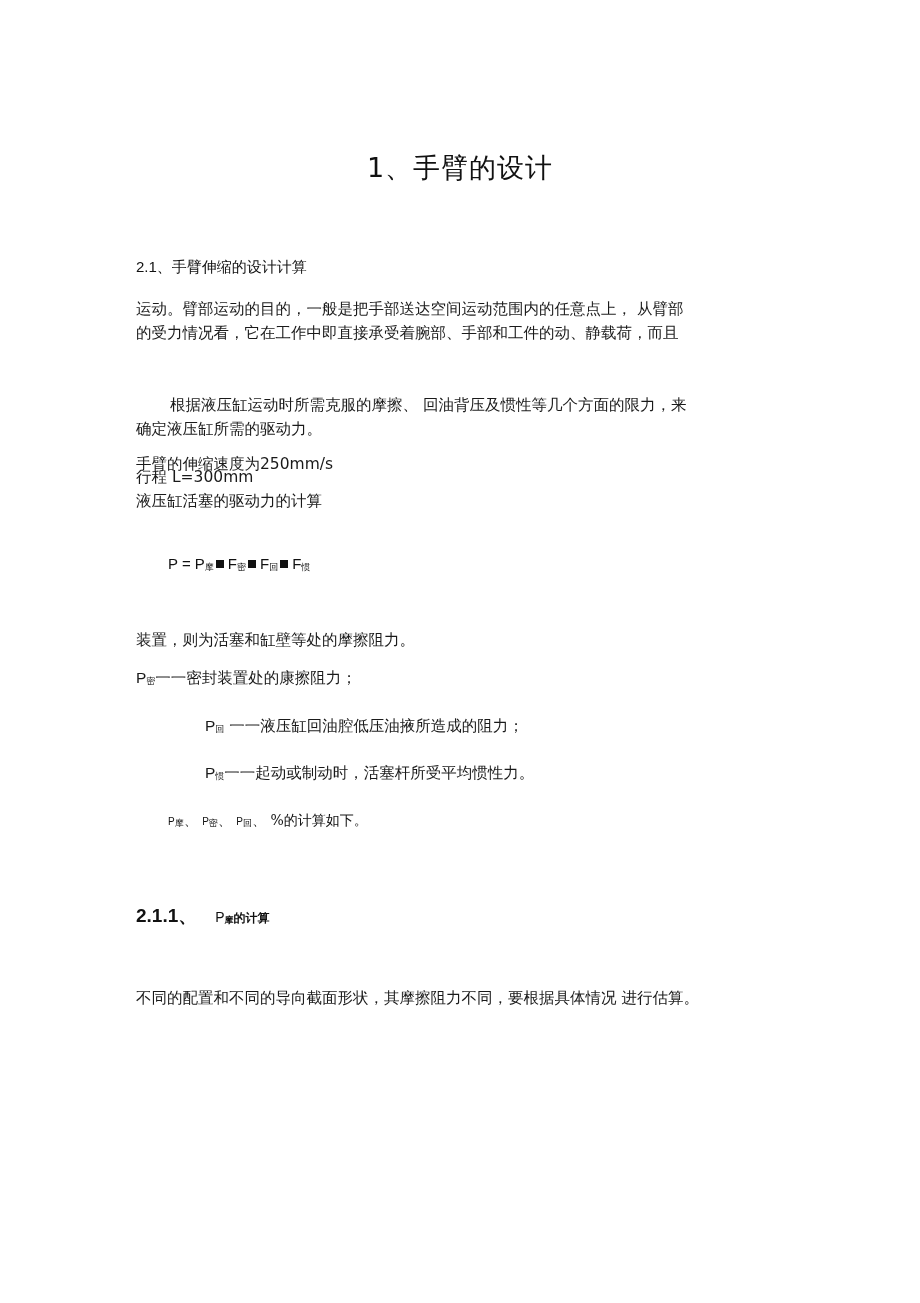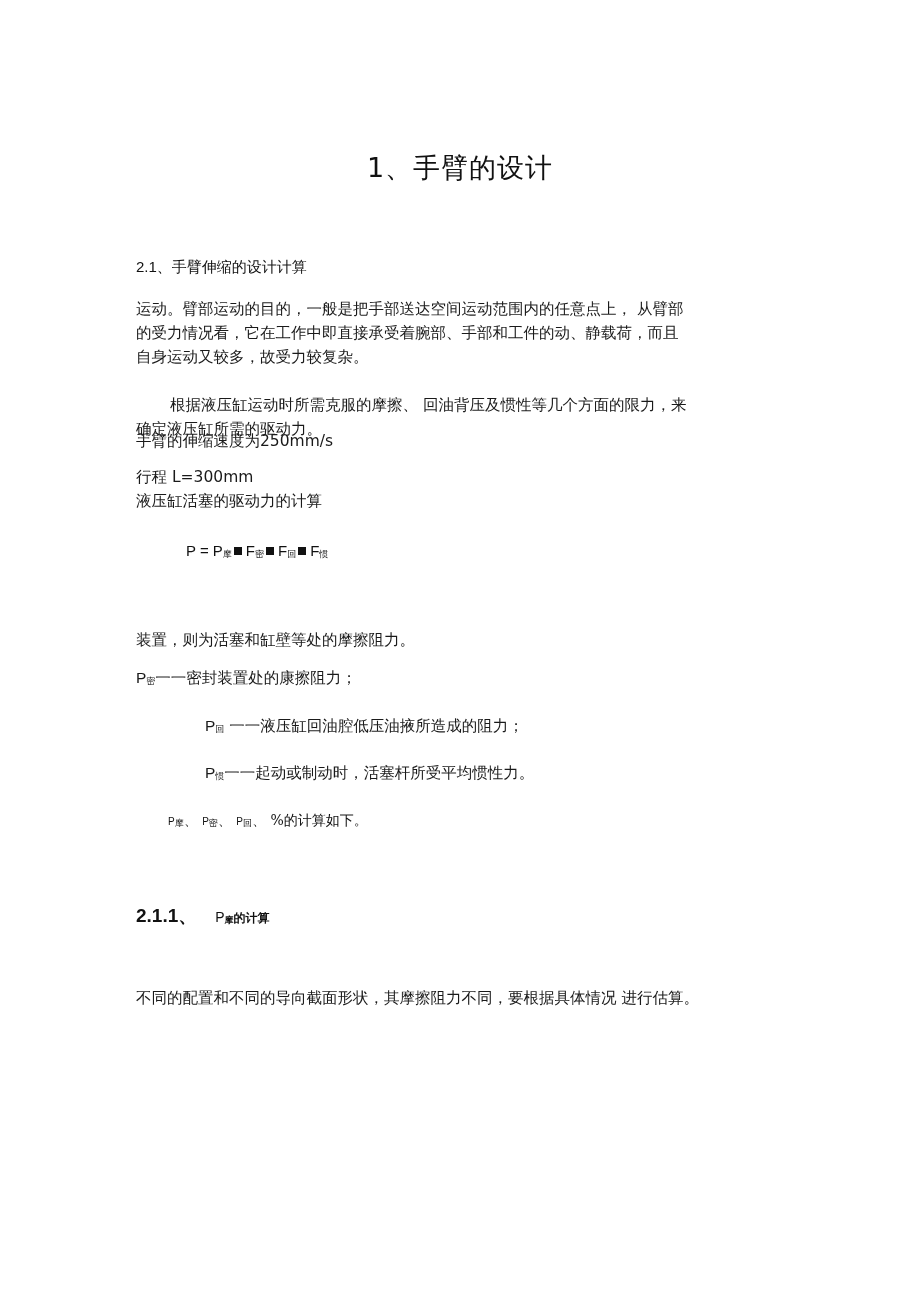--- a/index.html
+++ b/index.html
@@ -22,33 +22,32 @@
 
 <div class="page">
 
   <div class="abs title">1、手臂的设计</div>
 
   <div class="abs h2">2.1、手臂伸缩的设计计算</div>
 
   <div class="abs body serif" style="left:136px; top:297px;">
     <div>运动。臂部运动的目的，一般是把手部送达空间运动范围内的任意点上，  从臂部</div>
     <div>的受力情况看，它在工作中即直接承受着腕部、手部和工件的动、静载荷，而且</div>
-    <div>自身运动又较多，故受力较复杂。</div>
   </div>
 
   <div class="abs body serif" style="left:136px; top:393px;">
     <div style="padding-left:34px;">根据液压缸运动时所需克服的摩擦、   回油背压及惯性等几个方面的限力，来</div>
     <div>确定液压缸所需的驱动力。</div>
   </div>
 
-  <div class="abs body" style="left:136px; top:429px;">手臂的伸缩速度为250mm/s</div>
+  <div class="abs body" style="left:136px; top:452px;">手臂的伸缩速度为250mm/s</div>
   <div class="abs body" style="left:136px; top:465px;">行程  L=300mm</div>
   <div class="abs body" style="left:136px; top:489px;">液压缸活塞的驱动力的计算</div>
 
-  <div class="abs sans" style="left:168px; top:542px; font-size:15px;margin-left:18px;">
+  <div class="abs sans" style="left:168px; top:555px; font-size:15px;">
     <span>P = P</span><span class="sub">摩</span><span class="sq"></span><span>F</span><span class="sub">密</span><span class="sq"></span><span>F</span><span class="sub">回</span><span class="sq"></span><span>F</span><span class="sub">惯</span>
   </div>
 
   <div class="abs body serif" style="left:136px; top:628px;">装置，则为活塞和缸壁等处的摩擦阻力。</div>
 
   <div class="abs body serif" style="left:136px; top:666px;">
     <span class="sans">P</span><span class="sub">密</span><span>一一密封装置处的康擦阻力；</span>
   </div>
 
   <div class="abs body serif" style="left:205px; top:714px;">

